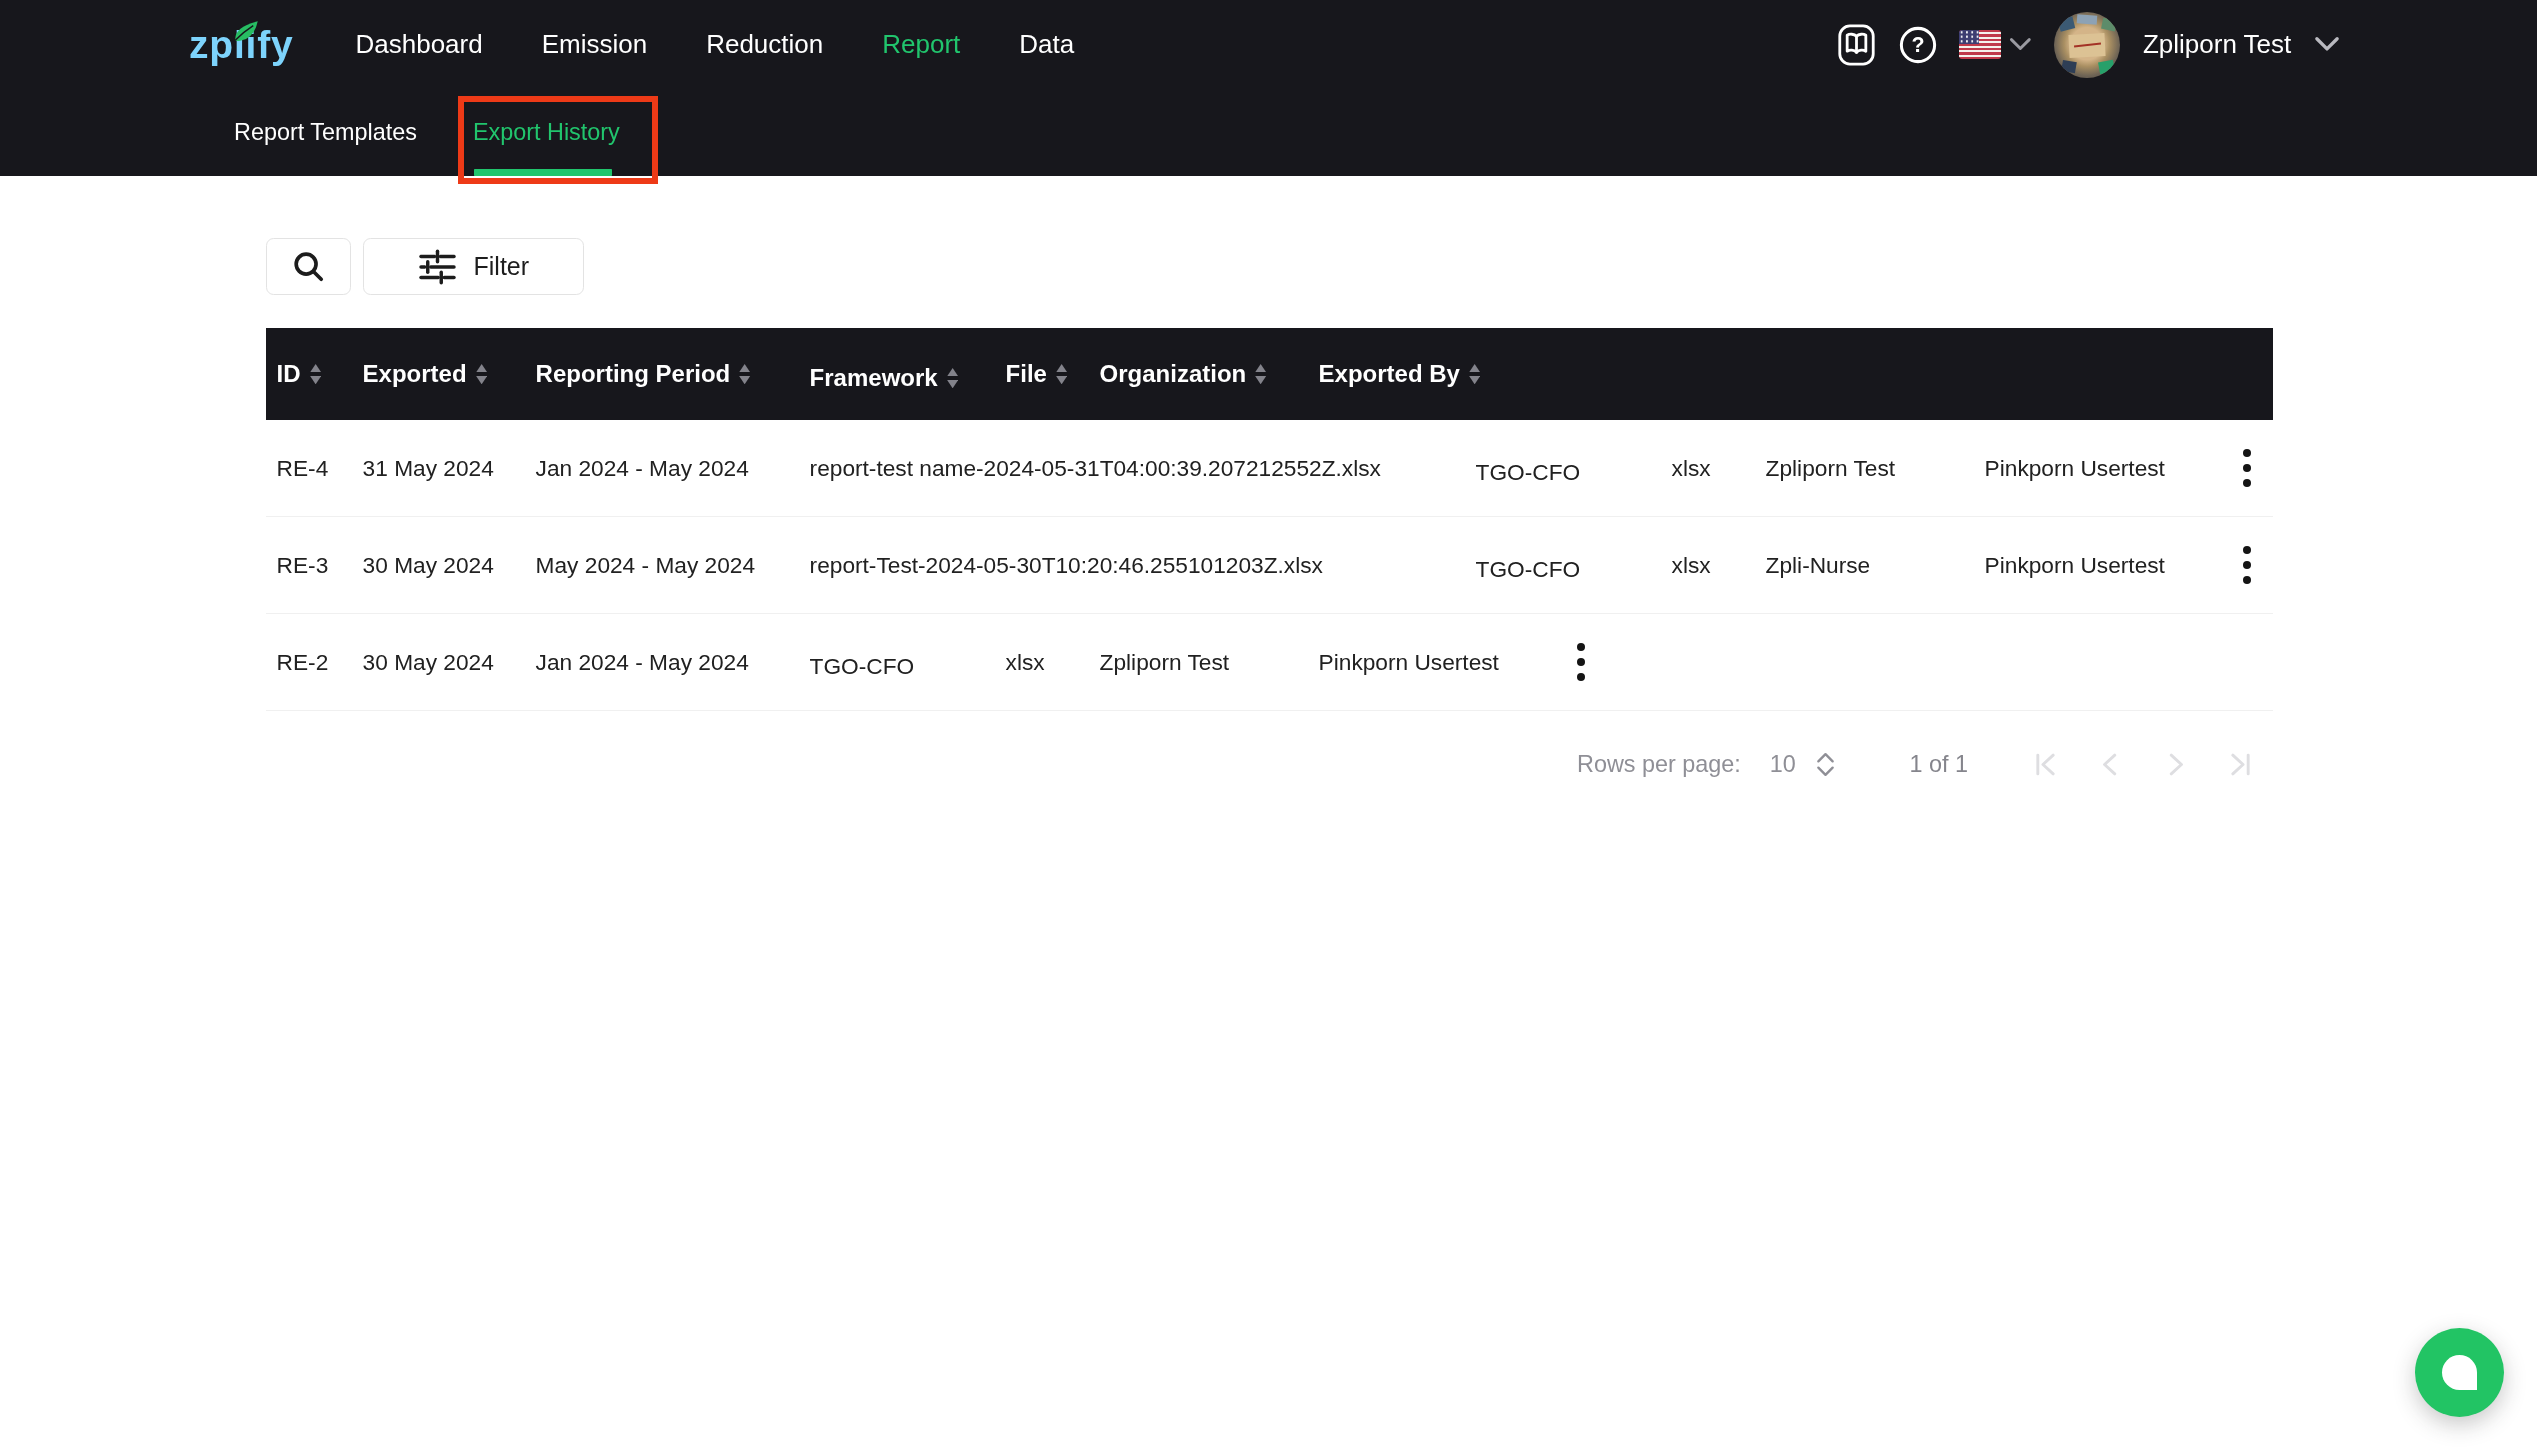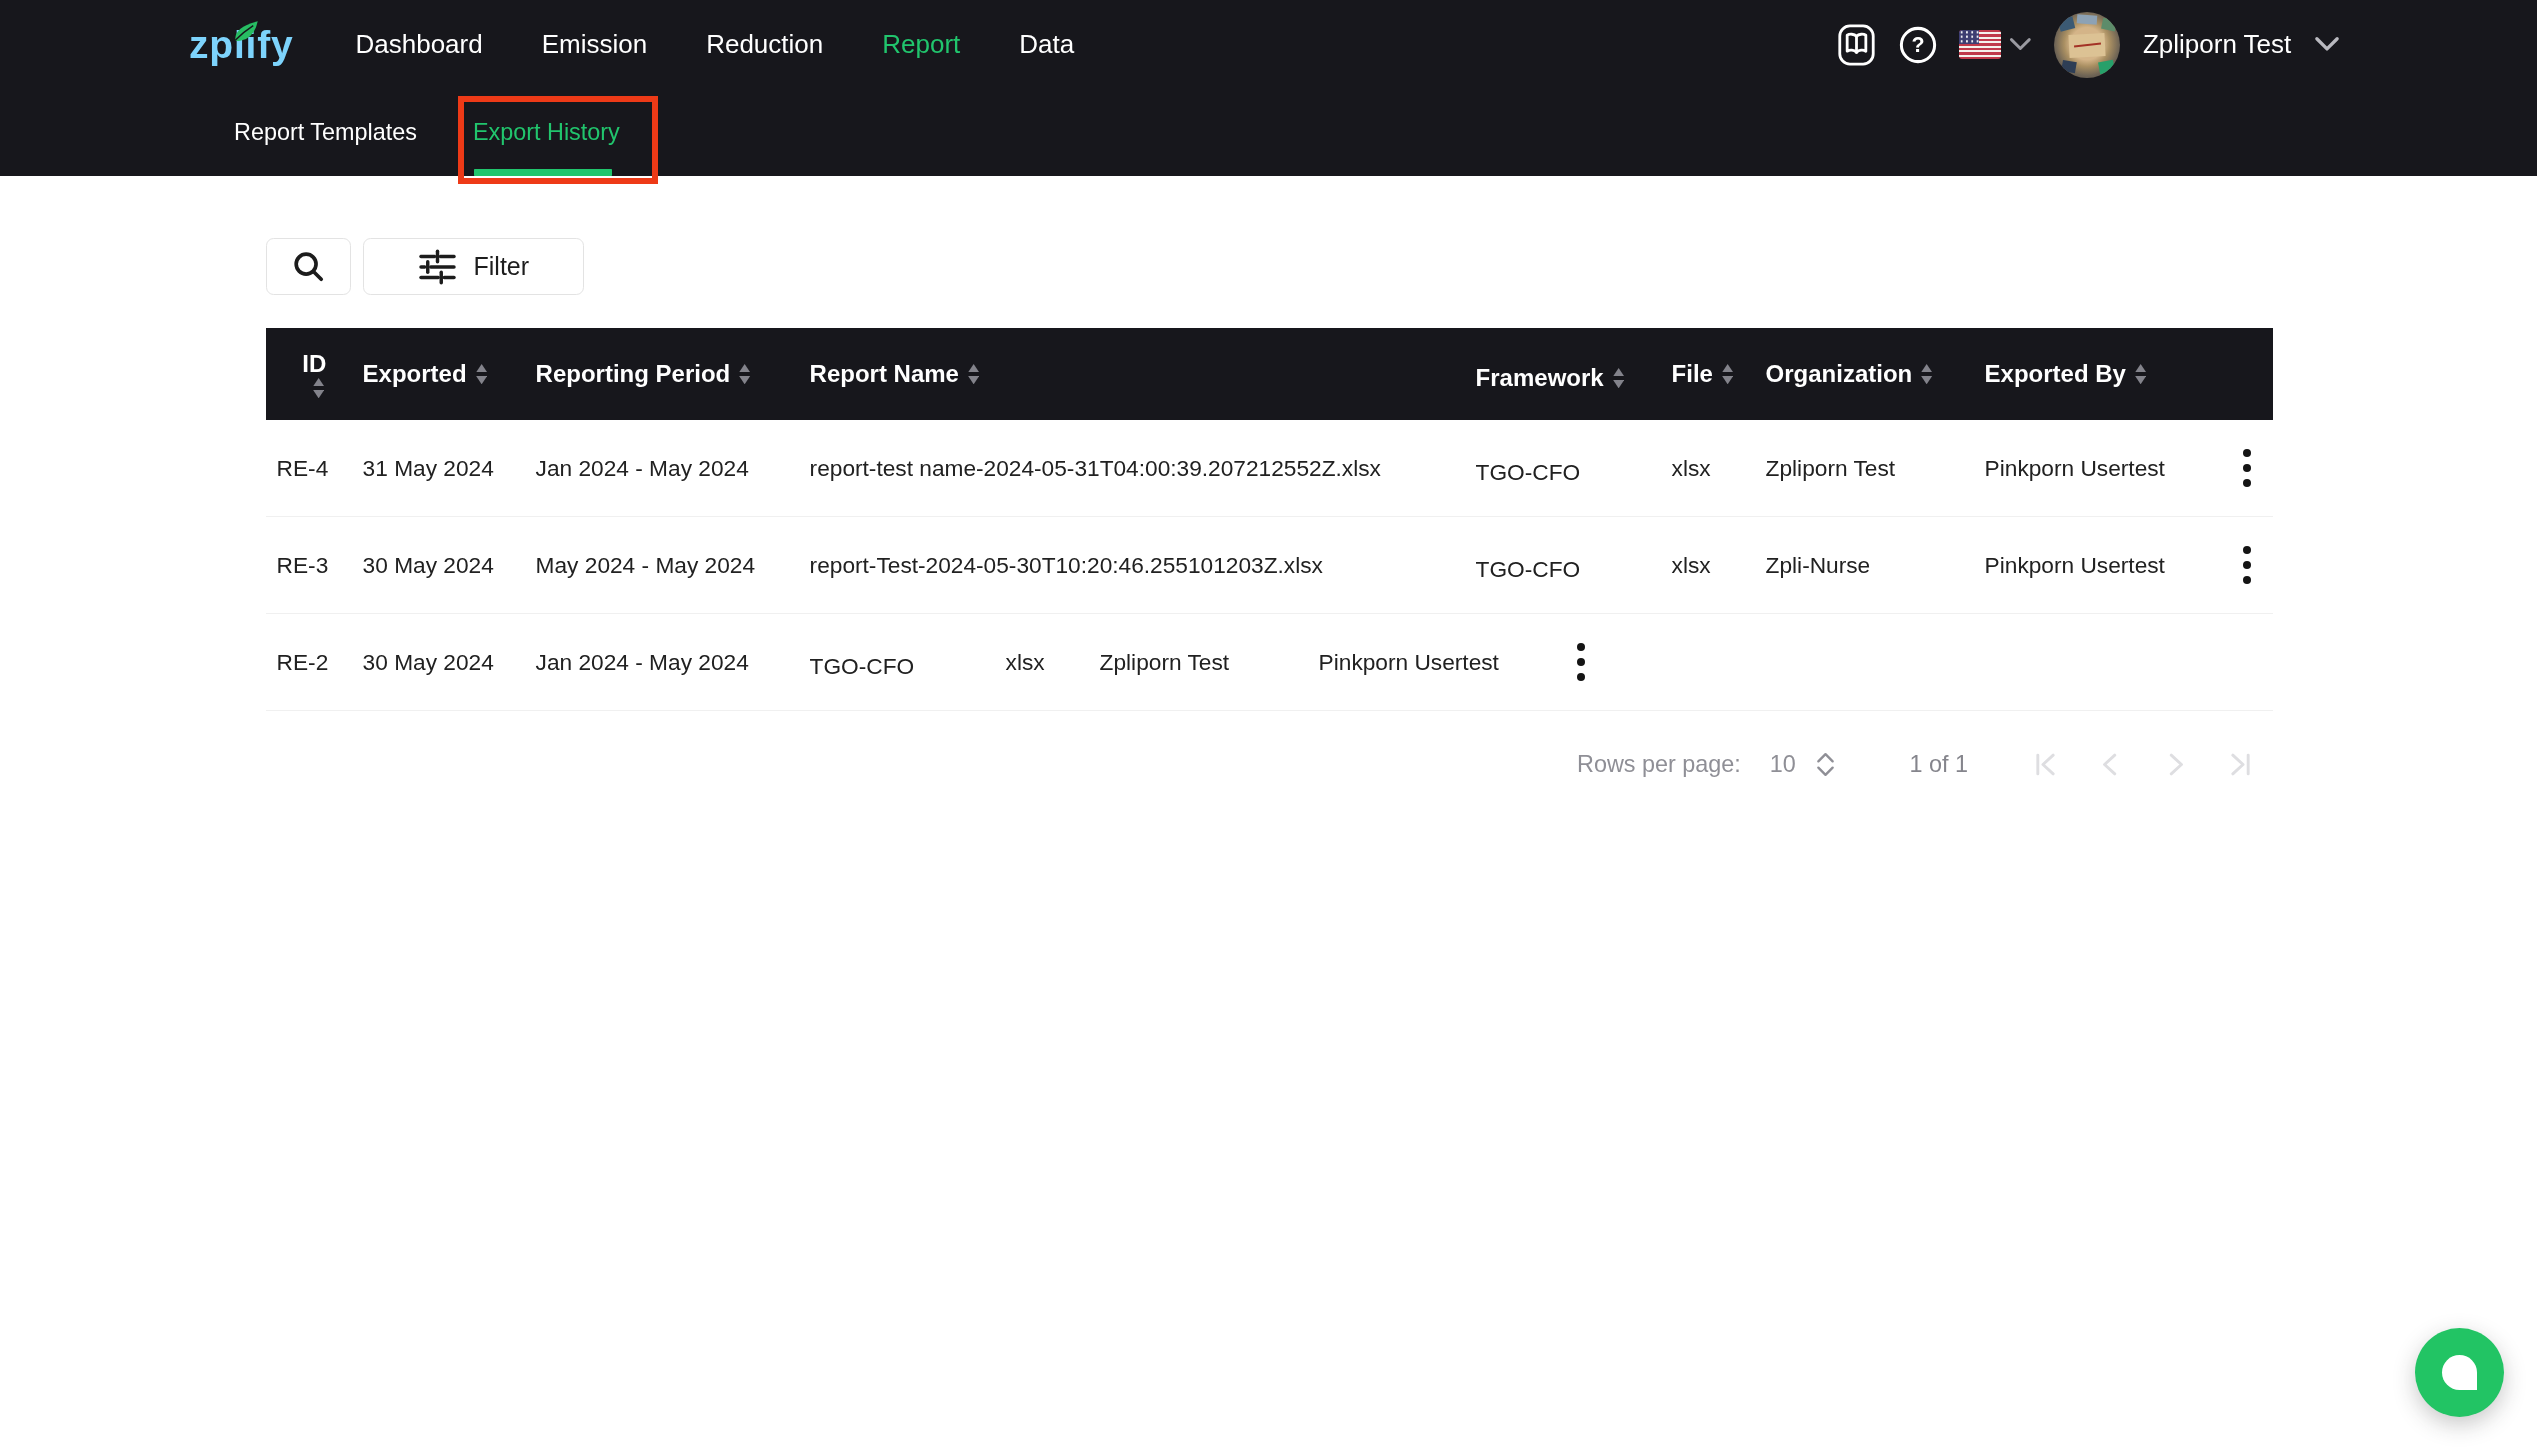--- a/index.html
+++ b/index.html
@@ -65,21 +65,21 @@
   .filter-btn { width:221px; gap:16.6px; }
   .filter-label { font-size:25px; color:#1d1d1d; font-weight:500; }
 
   
   .table { margin-top:33px; width:2007px; }
   .thead { display:flex; align-items:center; background:#17171c; height:92px; }
   .th { display:flex; align-items:center; color:#ffffff; font-size:24px; font-weight:600;
         padding-left:10.6px; cursor:pointer; white-space:nowrap; }
   .sort { display:inline-flex; flex-direction:column; align-items:center; gap:3.8px; margin-left:9px; }
 
-  .col-id { width:86px;flex-direction:column; }
+  .col-id { width:86px; }
   .col-exported { width:173px; }
   .col-period { width:274px; }
   .col-name { width:666px; }
   .col-framework { width:196px;margin-top:8px; }
   .col-file { width:94px; }
   .col-org { width:219px; }
   .col-by { width:238px; }
   .col-actions { width:60px; padding-left:0; display:flex; justify-content:center; }
 
   .trow { display:flex; align-items:center; height:97px; border-bottom:1.5px solid #f0f0f0; }
@@ -226,31 +226,20 @@
             <svg width="11.3" height="8.3" viewBox="0 0 16 12">
                 <polygon points="8,0 16,12 0,12" fill="#83838b"></polygon>
               </svg>
             <svg width="11.3" height="8.3" viewBox="0 0 16 12">
                 <polygon points="0,0 16,0 8,12" fill="#83838b"></polygon>
               </svg>
           </span>
         </div>
         <div class="th col-period">
           <span>Reporting Period</span>
-          <span class="sort">
-            <svg width="11.3" height="8.3" viewBox="0 0 16 12">
-                <polygon points="8,0 16,12 0,12" fill="#83838b"></polygon>
-              </svg>
-            <svg width="11.3" height="8.3" viewBox="0 0 16 12">
-                <polygon points="0,0 16,0 8,12" fill="#83838b"></polygon>
-              </svg>
-          </span>
-        </div>
-        <div class="th col-name">
-          <span>Report Name</span>
           <span class="sort">
             <svg width="11.3" height="8.3" viewBox="0 0 16 12">
                 <polygon points="8,0 16,12 0,12" fill="#83838b"></polygon>
               </svg>
             <svg width="11.3" height="8.3" viewBox="0 0 16 12">
                 <polygon points="0,0 16,0 8,12" fill="#83838b"></polygon>
               </svg>
           </span>
         </div>
         <div class="th col-framework">

